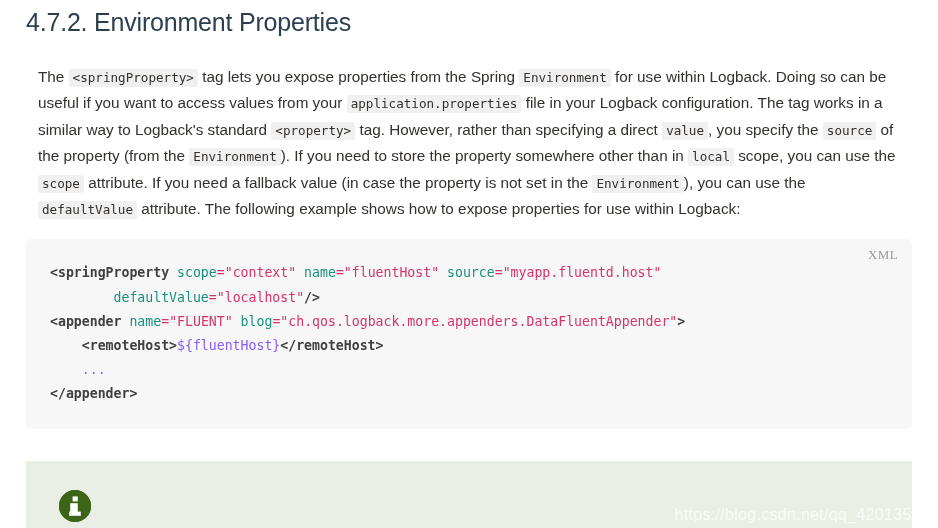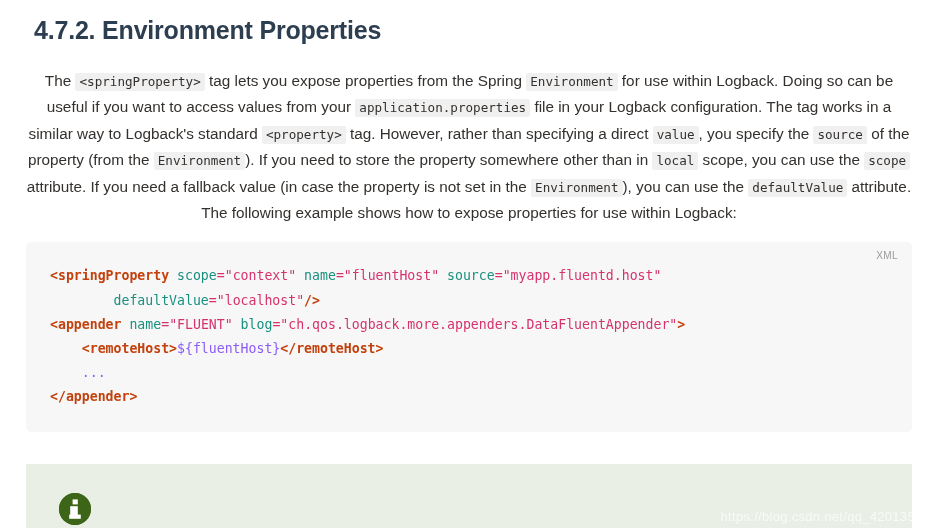--- a/index.html
+++ b/index.html
@@ -19,37 +19,37 @@
   .page {
     padding: 0 26px;
     box-sizing: border-box;
     width: 938px;
   }
 
   
   .section-title {
     font-family: "Liberation Sans", sans-serif;
     font-size: 25px;
-    font-weight: 700;
+    font-weight: 400;
     color: #2c3e50;
     letter-spacing: -0.2px;
-    margin: 8px;
+    margin: 0;
     padding: 7px 0 0 0;
     line-height: 30px;
     white-space: nowrap;
   }
 
   
   .body-para {
     font-size: 15.3px;
     line-height: 25.4px;
     color: #34302d;
-    margin: 0;
+    margin: 12px;
     padding: 15px 0 0 0;
-    text-align: center;
+    text-align: left;
     max-width: 900px;
   }
 
   code.inline {
     font-family: "DejaVu Sans Mono", monospace;
     font-size: 12.6px;
     background: #f0f0f0;
     color: #34302d;
     padding: 1px 4px 2px 4px;
     border-radius: 2px;
@@ -62,35 +62,35 @@
     background: #f7f7f8;
     border-radius: 5px;
     margin: 17px 0 0 0;
     padding: 22px 24px 22px 24px;
     box-sizing: border-box;
   }
   .code-lang {
     position: absolute;
     top: 8px;
     right: 14px;
-    font-family: Liberation Sans, sans-serif;
-    font-size: 10px;
+    font-family: Liberation Serif, serif;
+    font-size: 13px;
     color: #9a9a9a;
     letter-spacing: 0.4px;
   }
   pre.code {
     margin: 0;
     font-family: "DejaVu Sans Mono", monospace;
     font-size: 13.2px;
     line-height: 24.2px;
     color: #2b2b6f;
     white-space: pre;
     overflow: hidden;
   }
-  .tok-tag   { color: #c2410c; font-weight: bold; }
+  .tok-tag   { color: #404040; font-weight: bold; }
   .tok-attr  { color: #17917e; }
   .tok-str   { color: #d6336c; }
   .tok-plain { color: #8b5cf6; }
 
   
   .note-box {
     background: #e9efe4;
     margin: 32px 0 0 0;
     padding: 22px 24px 22px 18px;
     box-sizing: border-box;
@@ -119,21 +119,21 @@
     color: #34302d;
     padding-top: 2px;
     flex: 1 1 auto;
   }
 
   .watermark {
     position: absolute;
     right: 8px;
     bottom: 4px;
     font-family: "Liberation Sans", sans-serif;
-    font-size: 13px;
+    font-size: 16px;
     color: #ffffff;
     opacity: 0.72;
     letter-spacing: 0.3px;
     white-space: nowrap;
     pointer-events: none;
   }
 </style>
 </head>
 <body>
 

